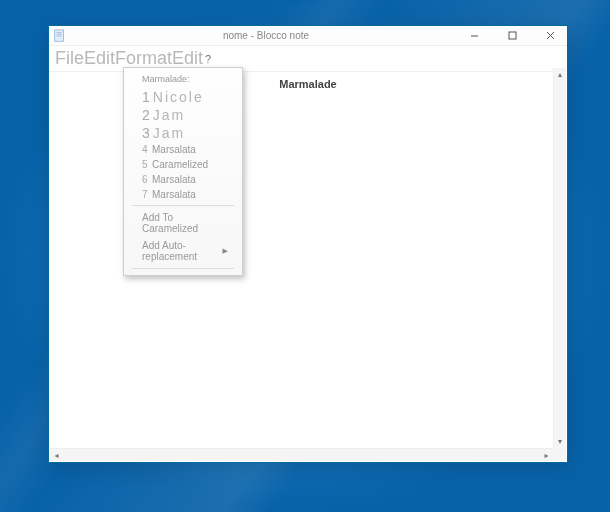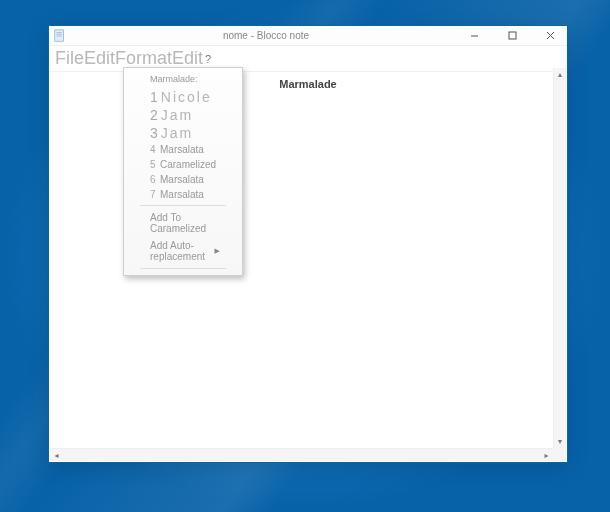--- a/index.html
+++ b/index.html
@@ -142,21 +142,21 @@
       background: #f5f5f5;
     }
     .context-menu {
       position: absolute;
       left: 123px;
       top: 67px;
       width: 120px;
       background: linear-gradient(#fefefe, #f7f7f7);
       border: 1px solid #cfcfcf;
       box-shadow: 2px 3px 6px rgba(0,0,0,0.25);
-      padding: 3px 16px;
+      padding: 3px 8px;
       font-size: 10px;
       color: #888;
     }
     .ctx-header {
       padding: 3px 10px 4px;
       color: #999;
       font-size: 9px;
     }
     .ctx-item {
       padding: 2px 10px;

